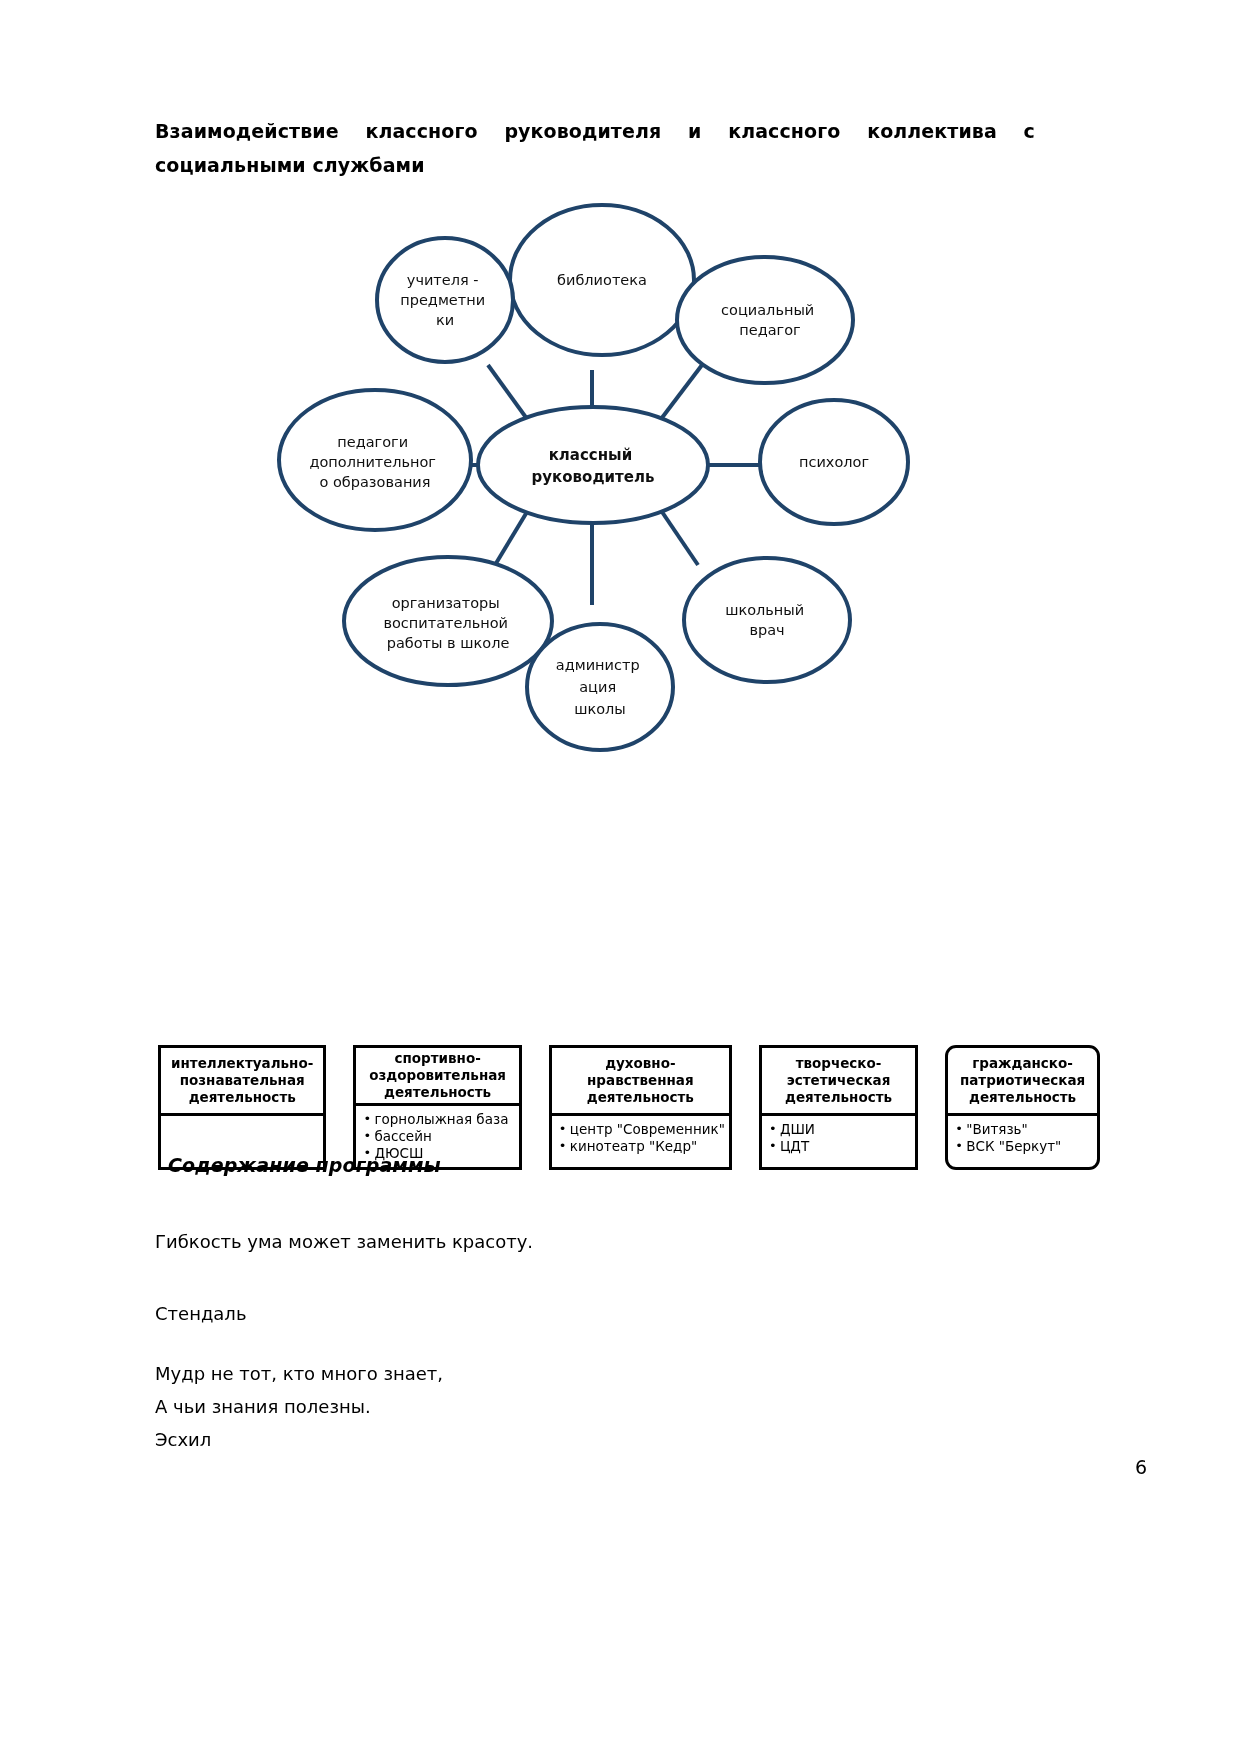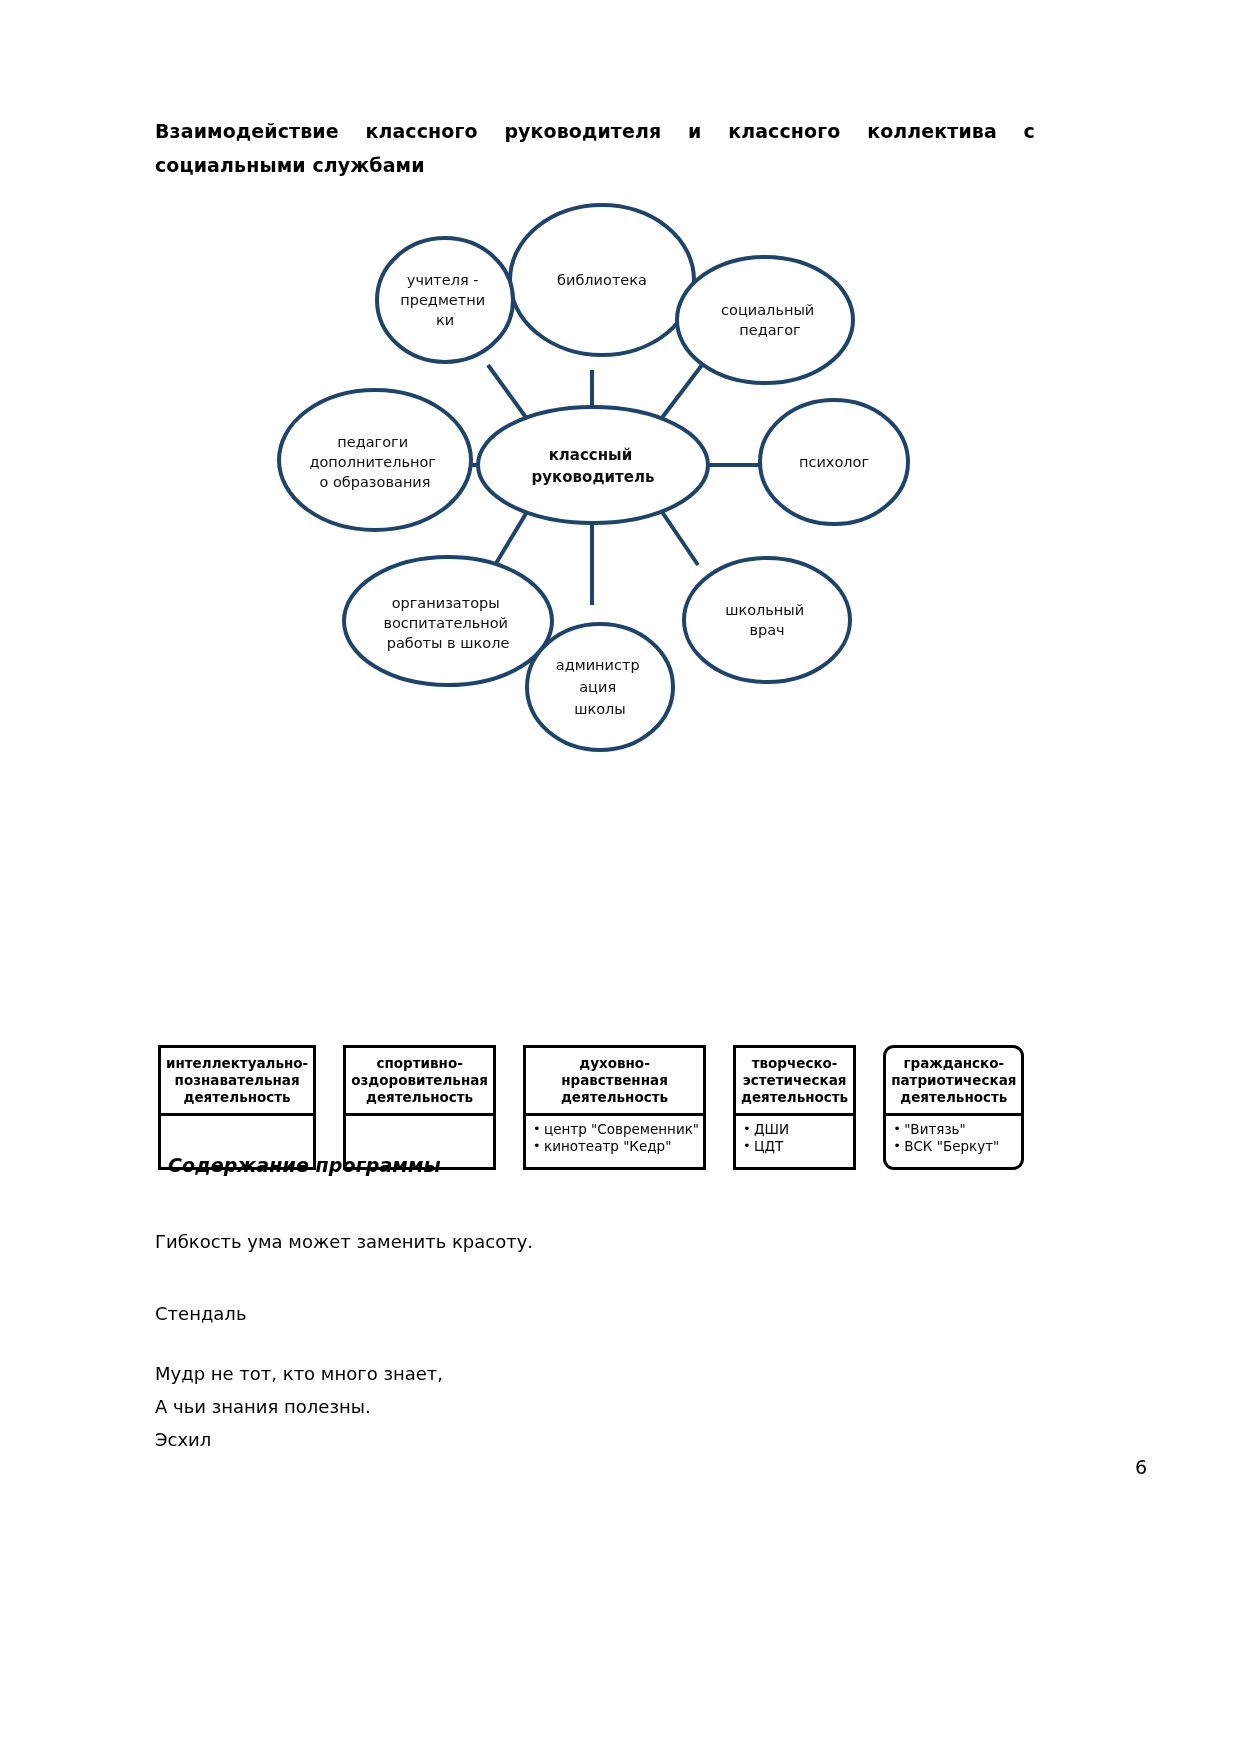--- a/index.html
+++ b/index.html
@@ -90,21 +90,21 @@
   .ell-label.center {
     font-weight: bold;
     font-size: 15px;
   }
 
   
   .boxrow {
     position: absolute;
     left: 158px;
     top: 1045px;
-    width: 862px;
+    width: 942px;
     height: 125px;
     display: flex;
     gap: 16px;
   }
   .boxcell {
     box-sizing: border-box;
     border: 3px solid #000000;
     background: #ffffff;
     display: flex;
     flex-direction: column;
@@ -273,20 +273,27 @@
     </div>
 
     <div class="boxcell bw2">
       <div class="box-head">
         <span>
           <span>спортивно-</span>
           <span>оздоровительная</span>
           <span>деятельность</span>
         </span>
       </div>
+      <div class="box-body">
+        <ul>
+          <li>горнолыжная база</li>
+          <li>бассейн</li>
+          <li>ДЮСШ</li>
+        </ul>
+      </div>
     </div>
 
     <div class="boxcell bw3">
       <div class="box-head">
         <span>
           <span>духовно-</span>
           <span>нравственная</span>
           <span>деятельность</span>
         </span>
       </div>

